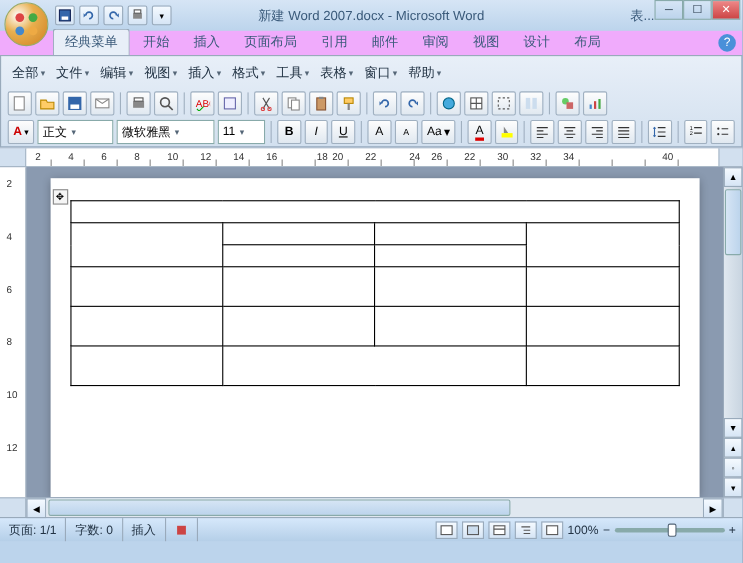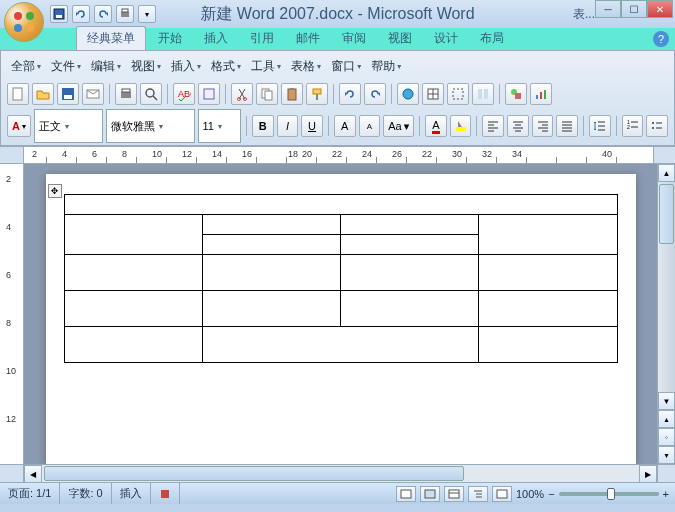--- a/index.html
+++ b/index.html
@@ -4,43 +4,43 @@
 <style>
 * { margin: 0; padding: 0; box-sizing: border-box; font-family: "Microsoft YaHei", sans-serif; }
 body { width: 675px; height: 512px; background: #bcd4ec; overflow: hidden; font-size: 11px; }
 
 
 .titlebar { height: 28px; background: linear-gradient(#d6e5f5,#bcd4ec); display: flex; align-items: center; position: relative; }
 .office-btn { width: 40px; height: 40px; border-radius: 50%; background: radial-gradient(circle at 30% 30%, #fff, #e8b050 40%, #d08020); border: 1px solid #9a6; position: absolute; left: 4px; top: 2px; z-index: 10; display:flex; align-items:center; justify-content:center; }
 .office-btn svg { width: 24px; height: 24px; }
 .qat { margin-left: 50px; display: flex; gap: 4px; align-items: center; }
 .qat-btn { width: 18px; height: 18px; background: linear-gradient(#f5faff,#d6e5f5); border: 1px solid #9ab; border-radius: 2px; display:flex; align-items:center; justify-content:center; }
-.title-text { position:absolute; left:50%; transform:translateX(-50%); color:#3a5a7a; font-size:16px; }
+.title-text { position:absolute; left:50%; transform:translateX(-50%); color:#3a5a7a; font-size:12px; }
 .title-extra { position:absolute; right:80px; color:#3a5a7a; font-size:12px; }
 .win-controls { position:absolute; right:2px; top:0; display:flex; }
 .win-btn { width:26px; height:18px; background:linear-gradient(#d6e5f5,#bcd4ec); border:1px solid #8aa; display:flex; align-items:center; justify-content:center; font-size:10px; color:#234; }
 .win-btn.close { background:linear-gradient(#e88,#c44); color:#fff; }
 
 
-.ribbon-tabs { height: 22px; display:flex; align-items:flex-end; padding-left:76px; gap:2px; background:#5eead4; position:relative; }
+.ribbon-tabs { height: 22px; display:flex; align-items:flex-end; padding-left:48px; gap:2px; background:#f0abfc; position:relative; }
 .tab { padding: 3px 10px; font-size:12px; color:#3a5a7a; cursor:pointer; border-radius:3px 3px 0 0; }
 .tab.active { background:#e8eff8; border:1px solid #9ab; border-bottom:none; }
 .help-icon { position:absolute; right:6px; top:3px; width:16px; height:16px; border-radius:50%; background:#4a90d9; color:#fff; text-align:center; line-height:16px; font-size:11px; }
 
 
 .ribbon { background:linear-gradient(#e8eff8,#d2e0ef); border:1px solid #9ab; padding:3px 6px 0; }
 .menubar { display:flex; gap:2px; padding:2px 0 4px; }
 .menu-item { padding:2px 4px; font-size:12px; color:#234; display:flex; align-items:center; gap:2px;justify-content:center; }
 .menu-item .dd { font-size:8px; color:#567; }
 
 .toolbar-row { display:flex; gap:3px; align-items:center; padding:2px 0; flex-wrap:nowrap; }
 .tbtn { width:22px; height:22px; background:linear-gradient(#fdfdfd,#e0e8f0); border:1px solid #a0b0c0; border-radius:2px; display:flex; align-items:center; justify-content:center; }
 .tbtn.wide { width:auto; padding:0 4px; gap:2px; font-size:11px; }
 .sep { width:1px; height:20px; background:#a0b0c0; margin:0 2px; }
-.combo { height:34px; background:#fff; border:1px solid #8aa; display:flex; align-items:center; padding:0 4px; font-size:11px; gap:4px; }
+.combo { height:22px; background:#fff; border:1px solid #8aa; display:flex; align-items:center; padding:0 4px; font-size:11px; gap:4px; }
 .combo .dd { font-size:8px; color:#567; }
 
 
 .ruler-container { display:flex; height:18px; background:#e8eff8; border-top:1px solid #9ab; border-bottom:1px solid #9ab; }
 .ruler-corner { width:24px; background:#d2e0ef; border-right:1px solid #9ab; }
 .hruler { flex:1; background:#fff; position:relative; overflow:hidden; font-size:9px; }
 .hruler .tick { position:absolute; top:0; height:100%; border-left:1px solid #888; }
 .hruler .num { position:absolute; top:2px; font-size:9px; color:#333; }
 .ruler-right { width:22px; background:#d2e0ef; border-left:1px solid #9ab; }
 
@@ -127,20 +127,21 @@
     <div class="win-btn">─</div>
     <div class="win-btn">☐</div>
     <div class="win-btn close">✕</div>
   </div>
 </div>
 
 <div class="ribbon-tabs">
   <div class="tab active">经典菜单</div>
   <div class="tab">开始</div>
   <div class="tab">插入</div>
+  <div class="tab">页面布局</div>
   <div class="tab">引用</div>
   <div class="tab">邮件</div>
   <div class="tab">审阅</div>
   <div class="tab">视图</div>
   <div class="tab">设计</div>
   <div class="tab">布局</div>
   <div class="help-icon">?</div>
 </div>
 
 <div class="ribbon">
@@ -440,21 +441,21 @@
       <span class="num" style="left: 188px;">14</span>
       <div class="tick" style="left: 202px; height: 6px; top: 10px;"></div>
       <span class="num" style="left: 218px;">16</span>
       <div class="tick" style="left: 232px; height: 6px; top: 10px;"></div>
       <span class="num" style="left: 264px;">18</span>
       <div class="tick" style="left: 262px; height: 6px; top: 10px;"></div>
       <span class="num" style="left: 278px;">20</span>
       <div class="tick" style="left: 292px; height: 6px; top: 10px;"></div>
       <span class="num" style="left: 308px;">22</span>
       <div class="tick" style="left: 322px; height: 6px; top: 10px;"></div>
-      <span class="num" style="left: 338px;">24</span>
+      <span class="num" style="left: 348px;">24</span>
       <div class="tick" style="left: 352px; height: 6px; top: 10px;"></div>
       <span class="num" style="left: 368px;">26</span>
       <div class="tick" style="left: 382px; height: 6px; top: 10px;"></div>
       <span class="num" style="left: 398px;">22</span>
       <div class="tick" style="left: 412px; height: 6px; top: 10px;"></div>
       <span class="num" style="left: 428px;">30</span>
       <div class="tick" style="left: 442px; height: 6px; top: 10px;"></div>
       <span class="num" style="left: 458px;">32</span>
       <div class="tick" style="left: 472px; height: 6px; top: 10px;"></div>
       <span class="num" style="left: 488px;">34</span>

